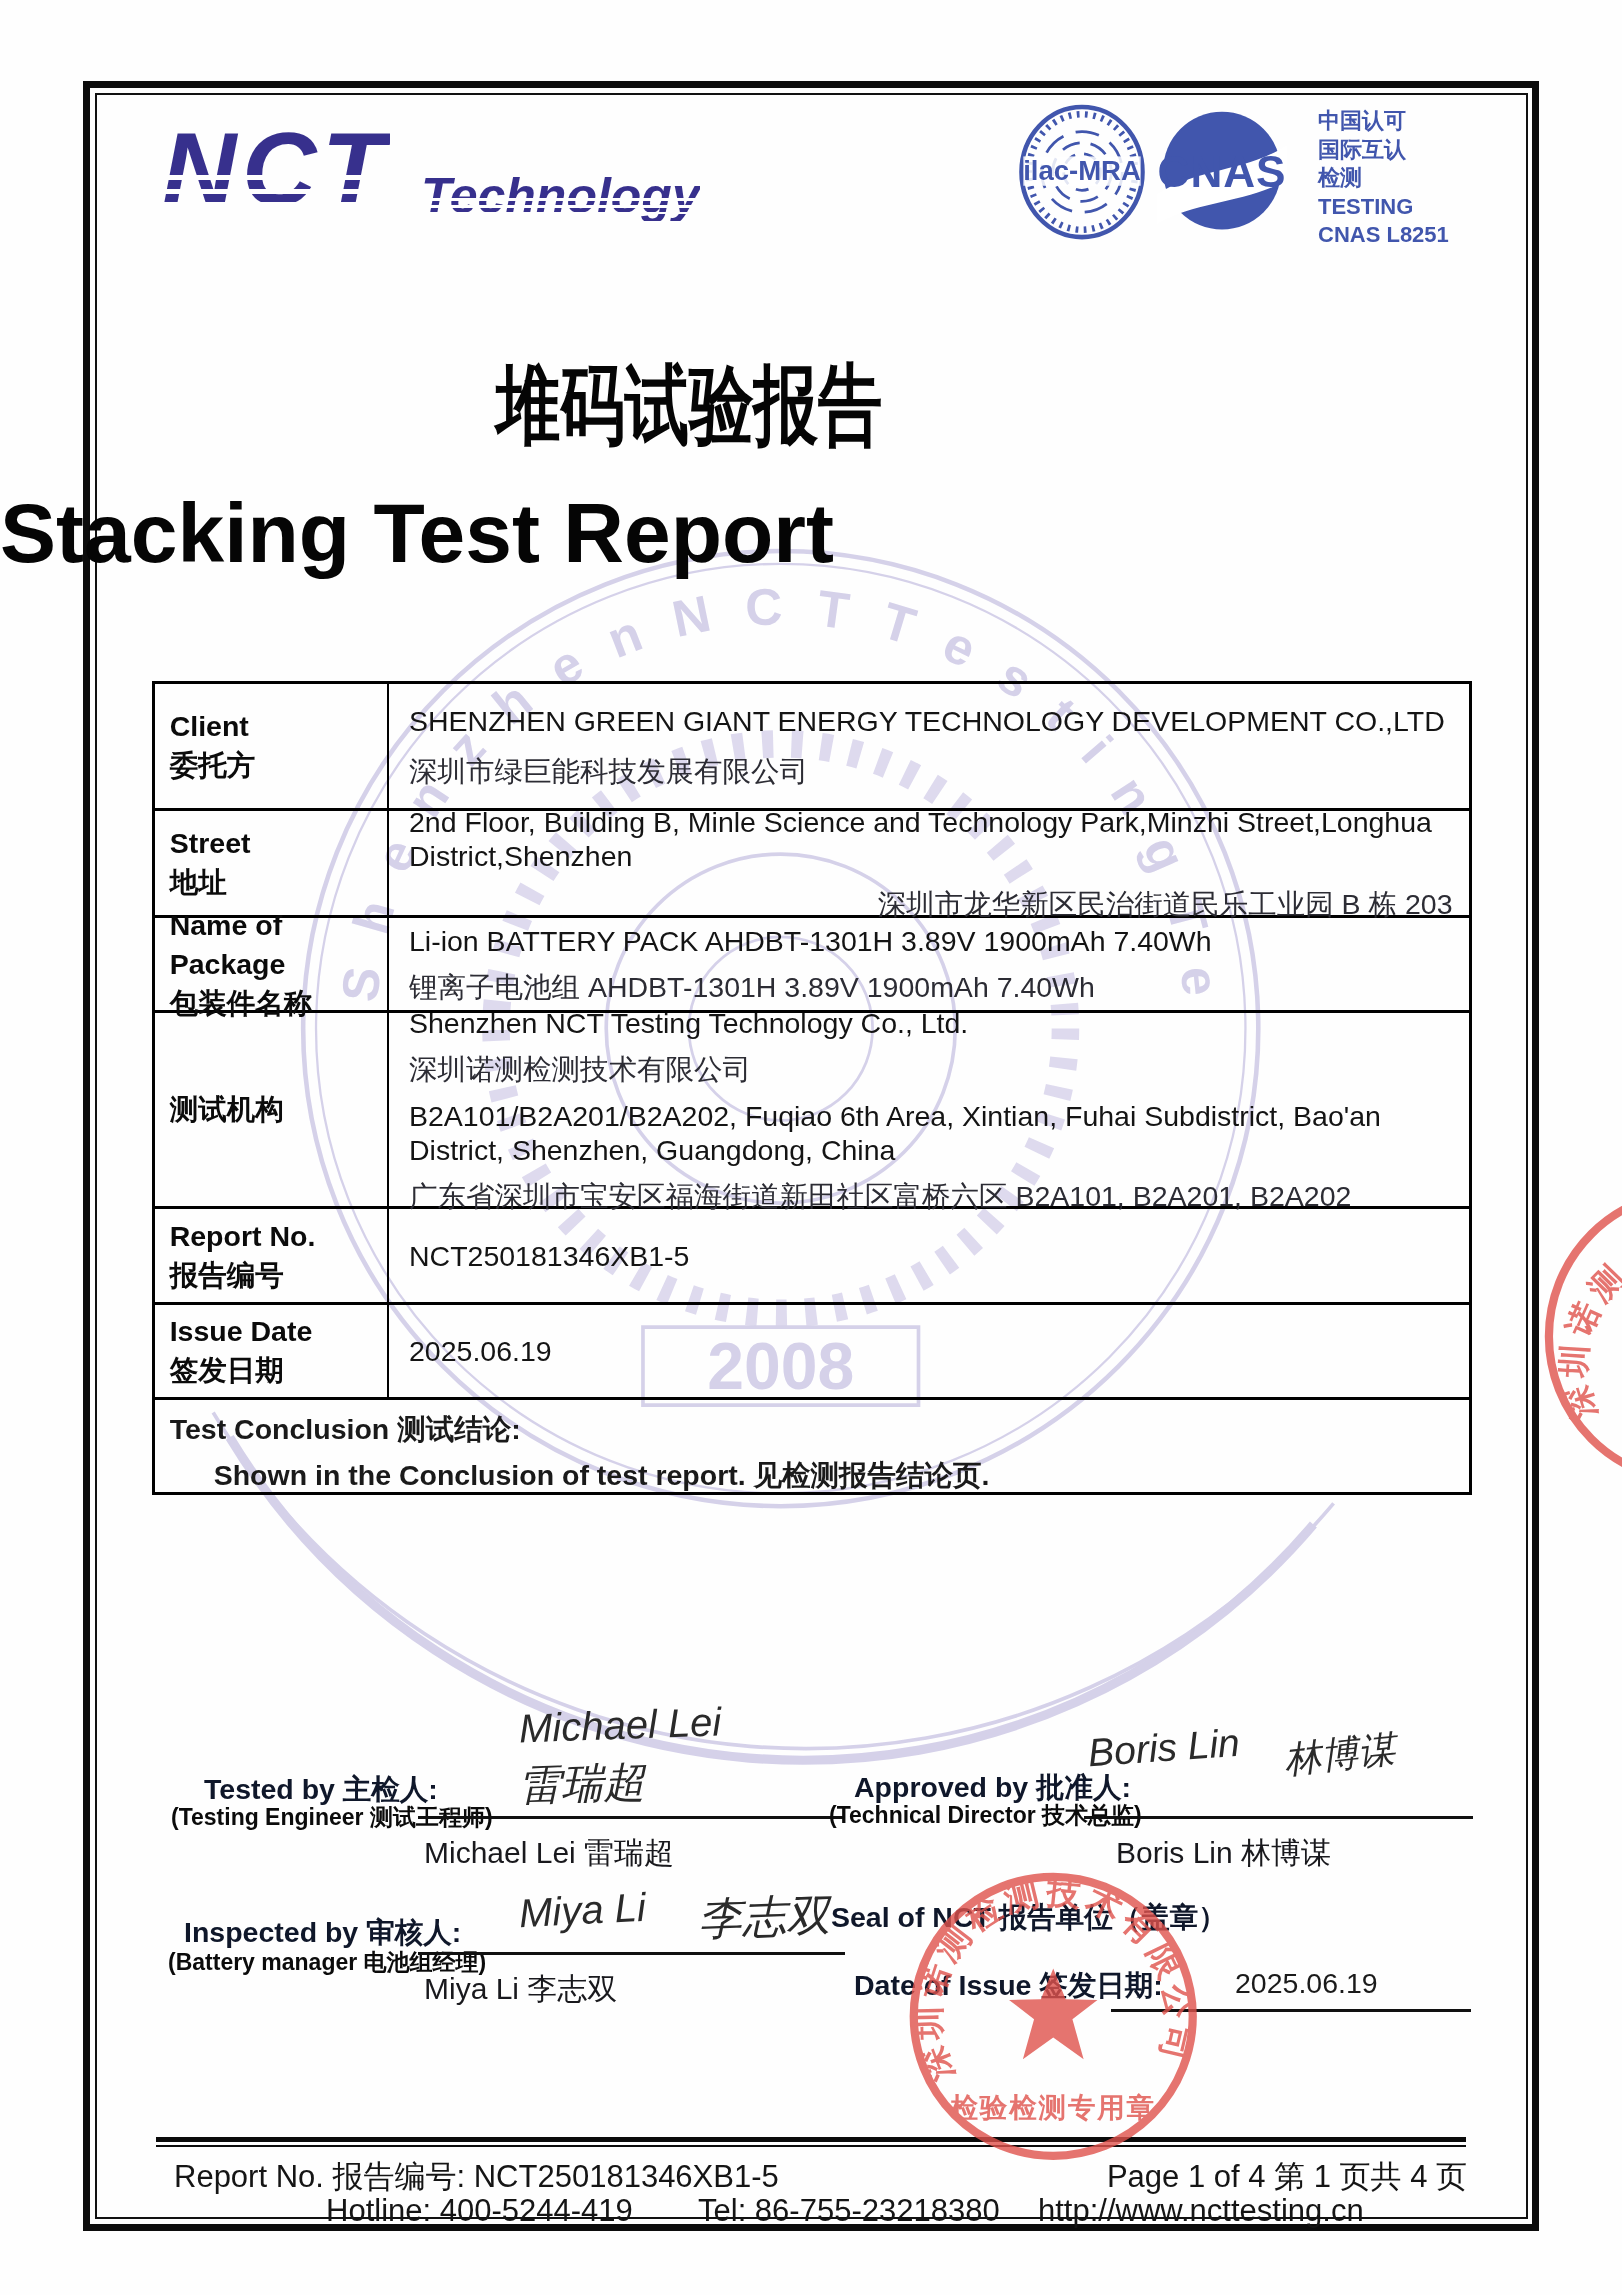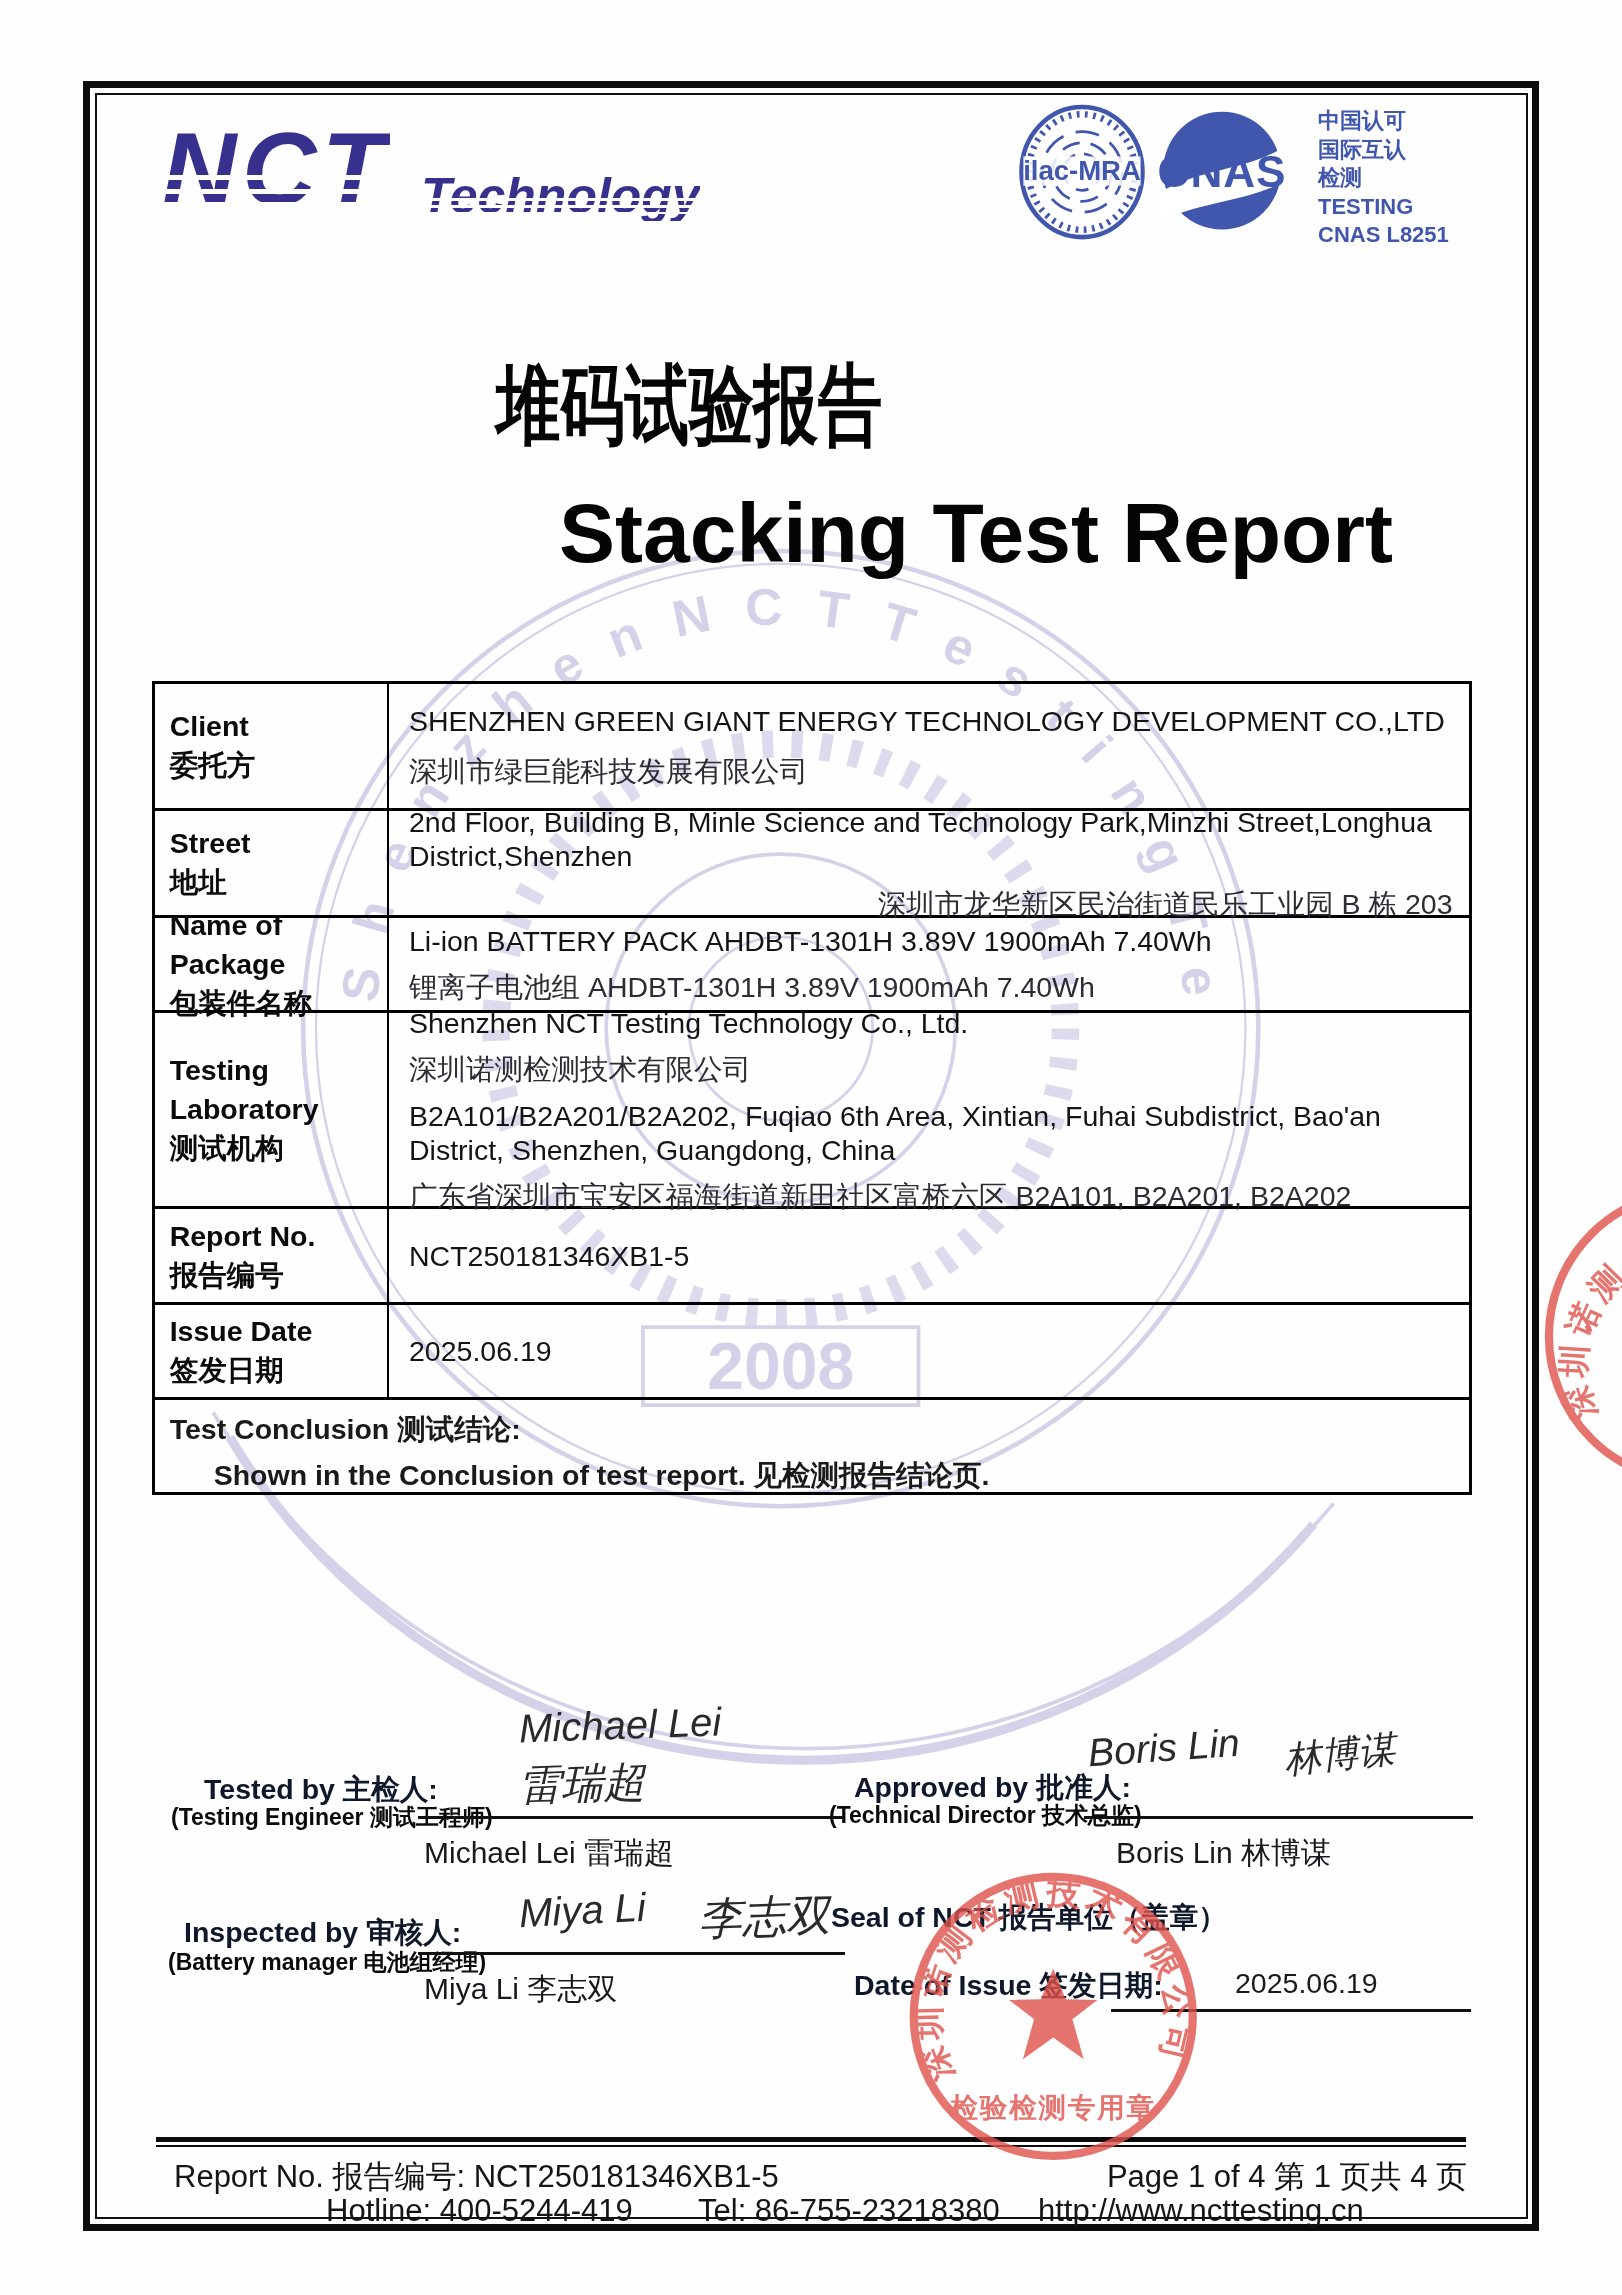--- a/index.html
+++ b/index.html
@@ -24,22 +24,22 @@
   }
 
   
   .badge-svg{z-index:3;}
   .accr-lines{left:1318px;top:107px;z-index:3;color:#4156ad;font-weight:bold;font-size:22px;line-height:28.5px;}
 
   
   .title-zh{left:496px;top:360px;font-size:87px;font-weight:bold;line-height:1.05;
             font-family:"Liberation Serif","DejaVu Serif",serif;color:#050505;
             transform:scaleX(0.74);transform-origin:left top;white-space:nowrap;z-index:3;}
-  .title-en{left:0;top:487px;width:1357px;text-align:right;font-size:84px;font-weight:bold;
-            color:#050505;line-height:1.1;z-index:3;letter-spacing:0px;margin-left:36px;}
+  .title-en{left:0;top:487px;width:1357px;text-align:left;font-size:84px;font-weight:bold;
+            color:#050505;line-height:1.1;z-index:3;letter-spacing:0px;}
 
   
   #info-table{left:152px;top:681px;width:1320px;border:3.7px solid #000;box-sizing:border-box;z-index:3;background:transparent;}
   .trow{display:flex;border-bottom:3.7px solid #000;box-sizing:border-box;}
   .trow:last-child{border-bottom:none;border-radius:25px;}
   .tlabel{width:234px;border-right:2.8px solid #000;box-sizing:border-box;display:flex;
           flex-direction:column;justify-content:center;padding:7.3px 5.5px 7.3px 14.7px;
           font-weight:bold;font-size:28.5px;line-height:39px;color:#0b0b0b;}
   .tval{flex:1;display:flex;flex-direction:column;justify-content:center;
         padding:9.2px 16.5px 9.2px 20px;font-size:28.5px;line-height:36px;color:#141414;gap:8px;}
@@ -154,21 +154,20 @@
         <div>Name of Package</div>
         <div>包装件名称</div>
       </div>
       <div class="tval">
         <div>Li-ion BATTERY PACK AHDBT-1301H 3.89V 1900mAh 7.40Wh</div>
         <div class="zh" style="margin-top:1.8px;">锂离子电池组 AHDBT-1301H 3.89V 1900mAh 7.40Wh</div>
       </div>
     </div>
     <div class="trow" style="height:196px;">
       <div class="tlabel">
-        <div>Testing Laboratory</div>
         <div>测试机构</div>
       </div>
       <div class="tval" style="line-height:34px;">
         <div>Shenzhen NCT Testing Technology Co., Ltd.</div>
         <div class="zh" style="margin-top:3.7px;">深圳诺测检测技术有限公司</div>
         <div class="en2">B2A101/B2A201/B2A202, Fuqiao 6th Area, Xintian, Fuhai Subdistrict, Bao'an District, Shenzhen, Guangdong, China</div>
         <div class="zh" style="margin-top:3.7px;">广东省深圳市宝安区福海街道新田社区富桥六区 B2A101, B2A201, B2A202</div>
       </div>
     </div>
     <div class="trow" style="height:96px;">

